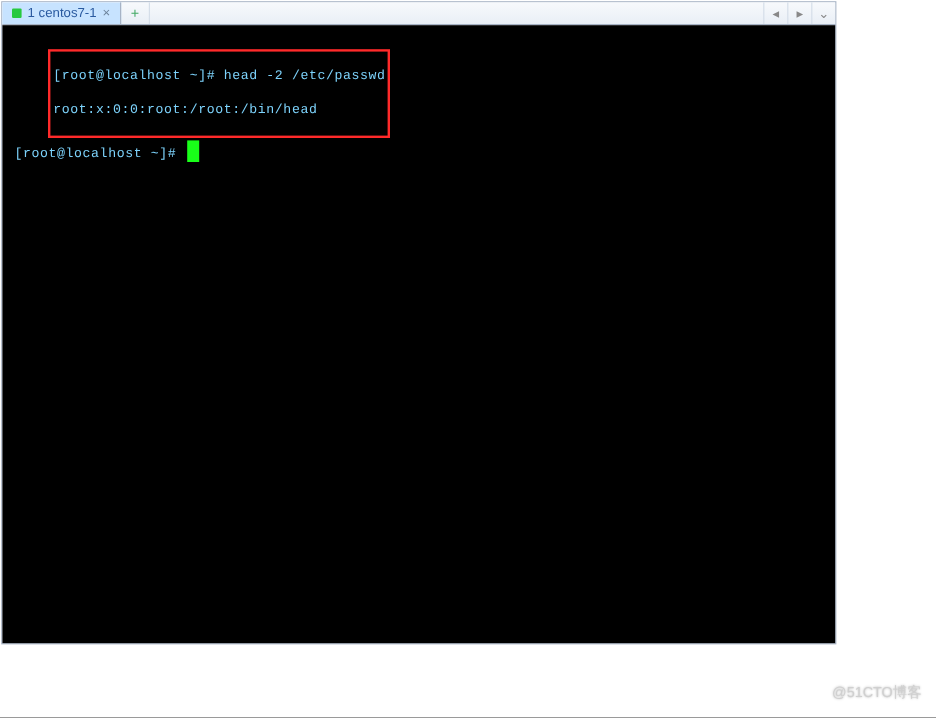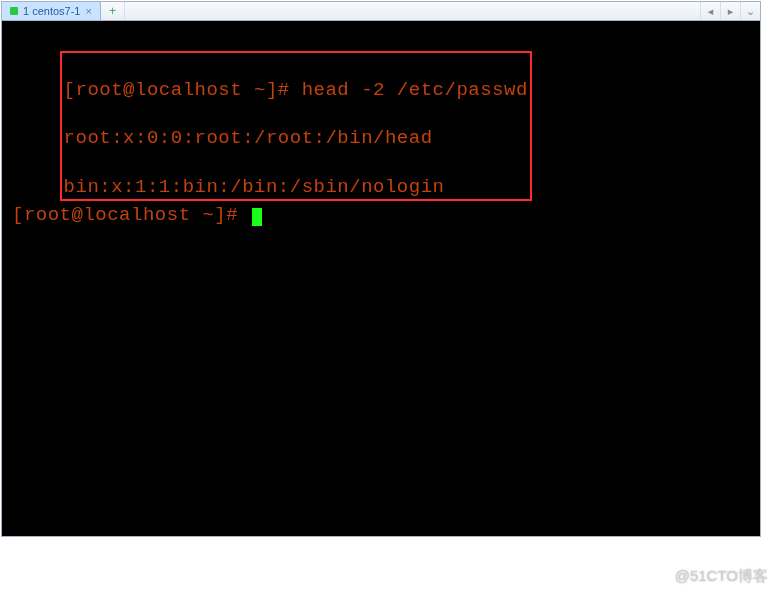--- a/index.html
+++ b/index.html
@@ -6,21 +6,21 @@
   body {
     width: 780px;
     height: 598px;
     font-family: sans-serif;
     background: #fff;
     overflow: hidden;
     position: relative;
   }
   .frame {
     border: 1px solid #a7b3c5;
-    width: 760px;
+    width: 696px;
     height: 536px;
     margin: 1px;
     display: flex;
     flex-direction: column;
     background: #fff;
   }
   .tabbar {
     height: 19px;
     background: linear-gradient(#f7f9fc,#e9eff6);
     border-bottom: 1px solid #a7b3c5;
@@ -54,23 +54,23 @@
   .navbtn {
     width:20px; display:flex; align-items:center; justify-content:center;
     color:#888; font-size:11px; cursor:pointer;
     border-left:1px solid #d5dee9;
   }
   .terminal {
     flex:1;
     background:#000;
     padding: 6px 10px 10px 10px;
     font-family: "Courier New", monospace;
-    font-size: 19px;
+    font-size: 11px;
     line-height: 1.28;
-    color:#c2410c;
+    color:#7dd3fc;
     letter-spacing: 0.5px;
     white-space: pre;
     position: relative;
   }
   .term-line { display:block; }
   .hlbox {
     border: 2px solid #ff2a2a;
     display: inline-block;
     padding: 0 2px;
     margin-bottom: 2px;
@@ -80,21 +80,21 @@
     width: 10px; height: 18px;
     background:#19ff19;
     vertical-align: text-bottom;
     margin-left: 2px;
   }
   .watermark {
     position:absolute;
     right: 12px;
     bottom: 12px;
     color:#d0d0d0;
-    font-size: 15px;
+    font-size: 12px;
     font-family: "Microsoft YaHei","Segoe UI",sans-serif;
     text-shadow: 0 0 2px rgba(0,0,0,0.3);
     pointer-events:none;
   }
 </style>
 </head>
 <body>
 
 <div class="frame">
 
@@ -116,19 +116,19 @@
     </div>
     <div class="navbtn">
       <span>⌄</span>
     </div>
   </div>
 
   <div class="terminal">
     <div class="hlbox">
 <span class="term-line"><span>[root@localhost ~]#</span> <span>head -2 /etc/passwd</span></span>
 <span class="term-line">root:x:0:0:root:/root:/bin/head</span>
-<span class="term-line">bin:x:1:1:bin:/bin:/sbin/nologin</span></div>
+</div>
 <span class="term-line"><span>[root@localhost ~]#</span> <span class="cursor"></span></span>
   </div>
 
 </div>
 
 <div class="watermark">@51CTO博客</div>
 
 </body></html>

